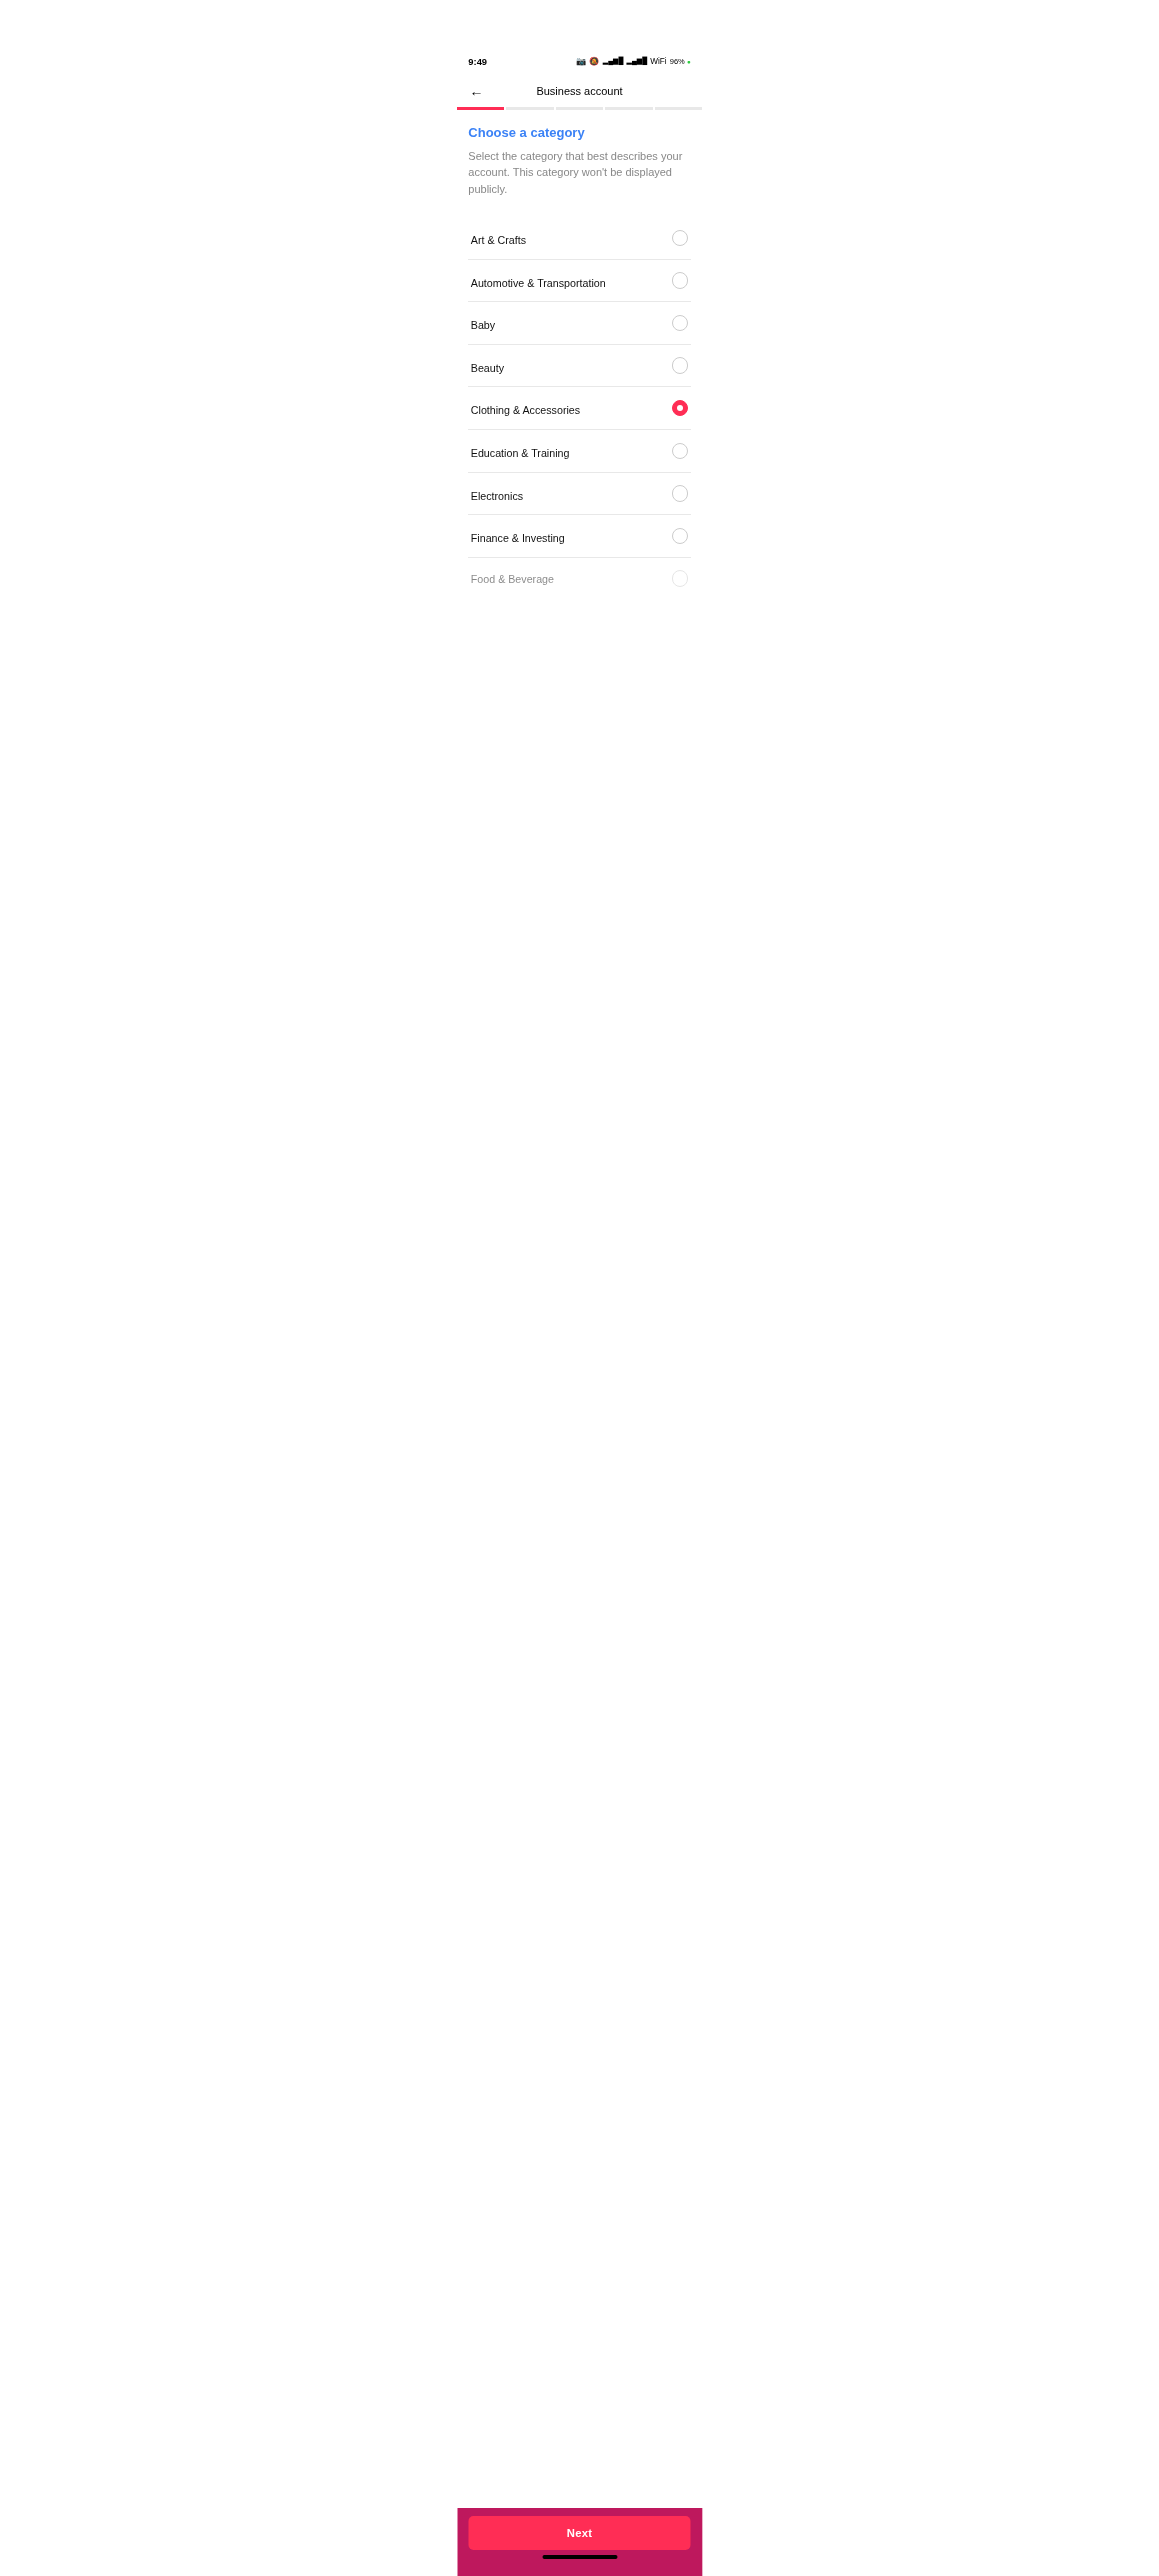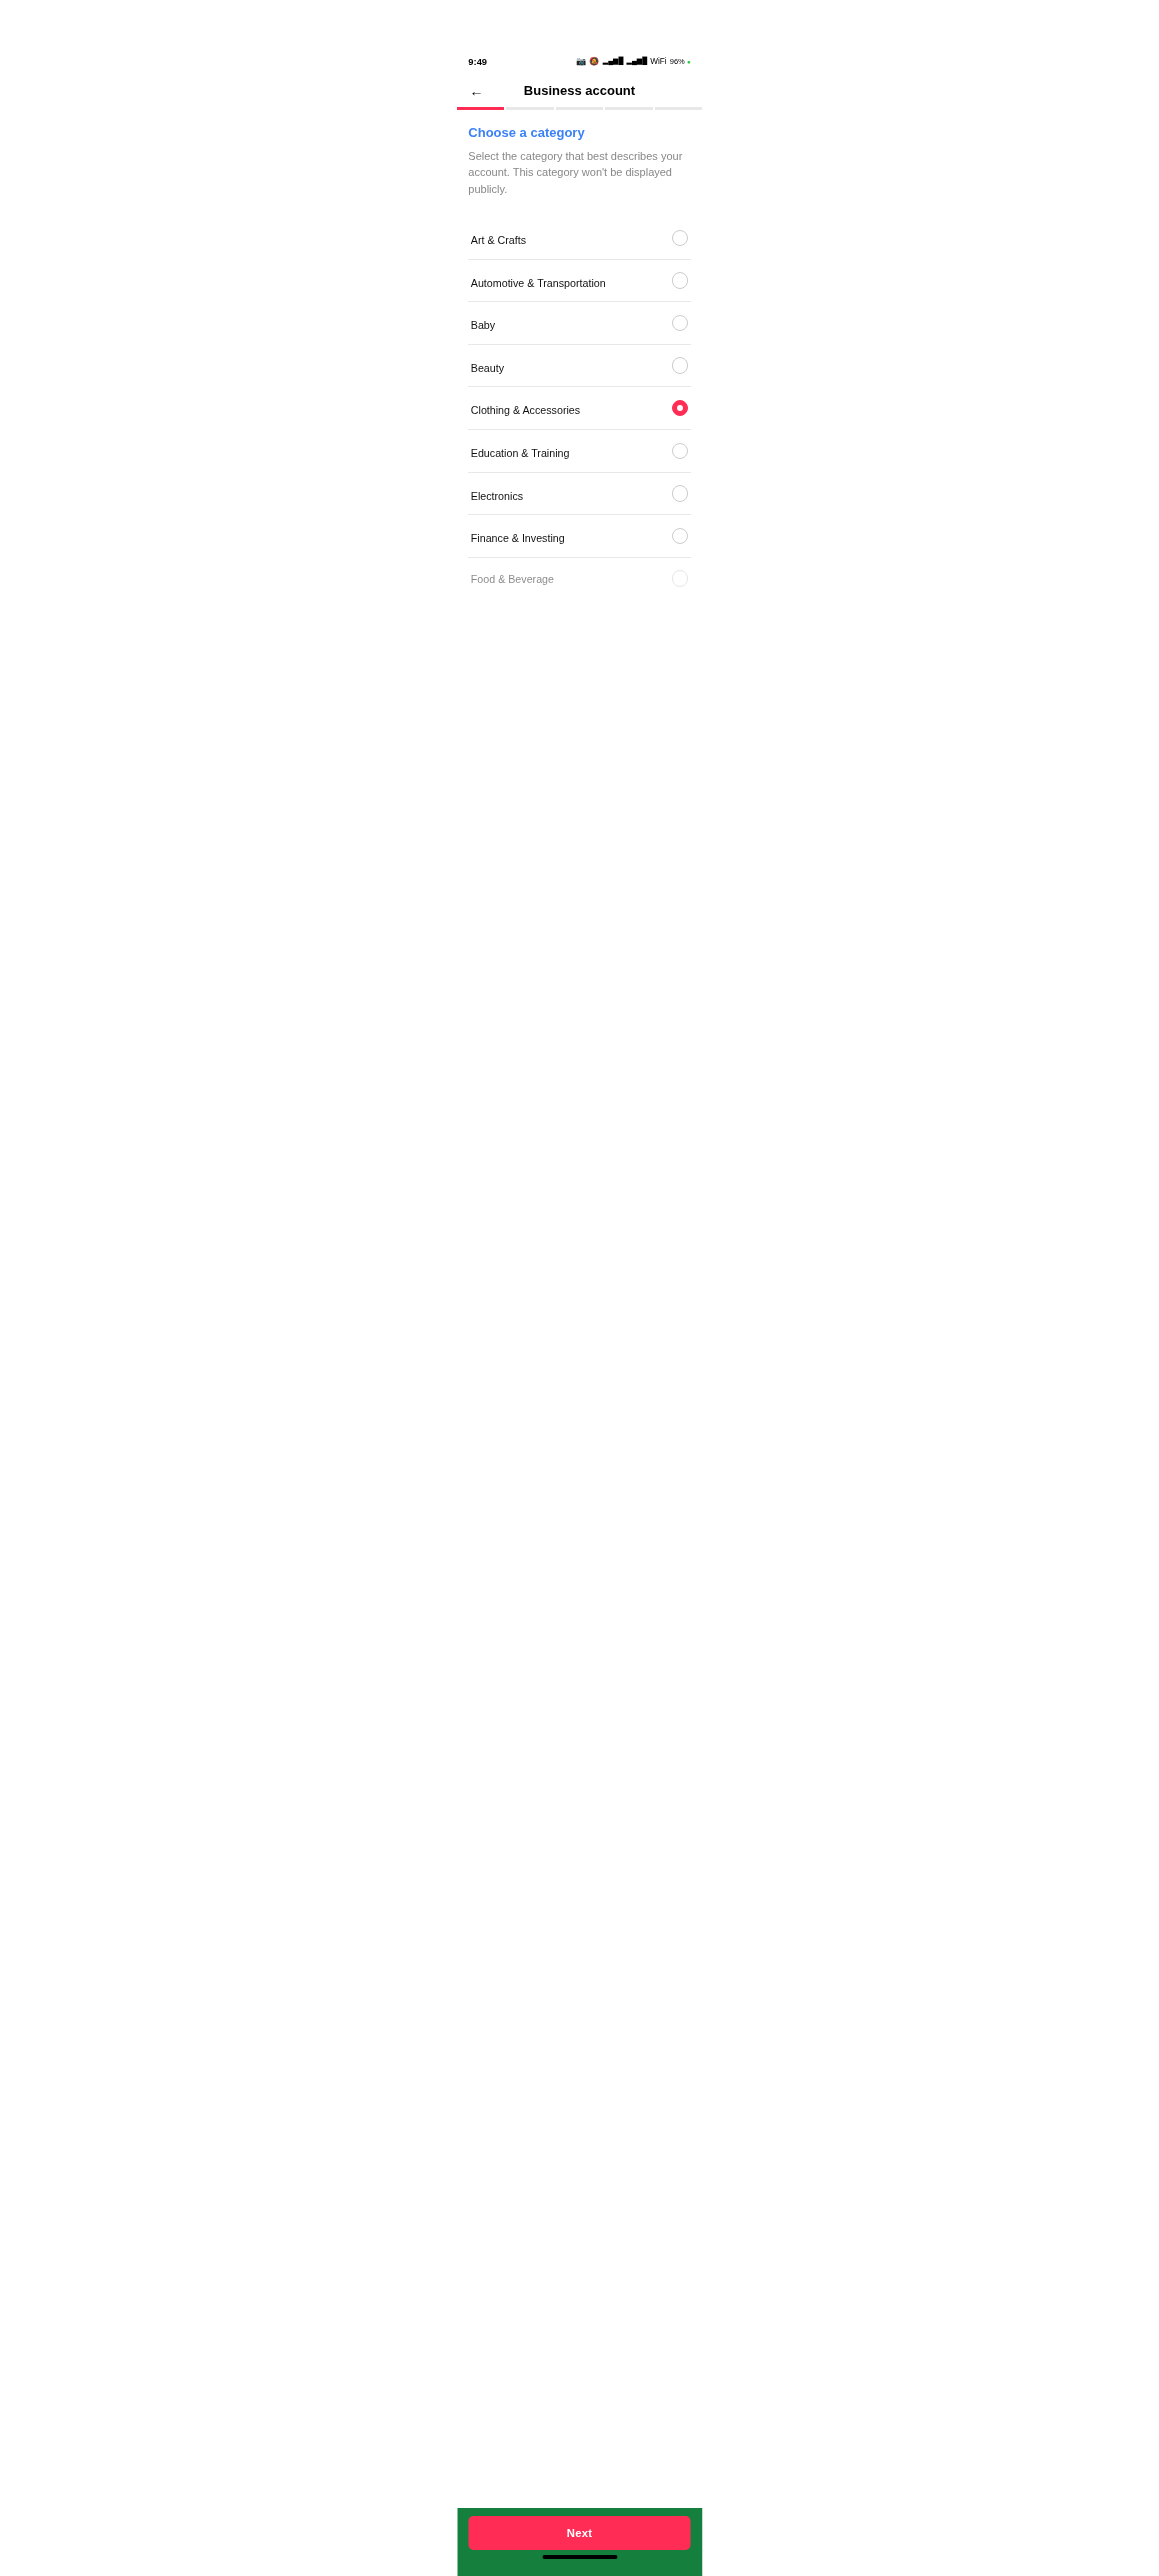--- a/index.html
+++ b/index.html
@@ -65,22 +65,22 @@
       left: 10px;
       font-size: 14px;
       color: #000;
       background: none;
       border: none;
       cursor: pointer;
       padding: 2.5px;
     }
 
     .header-title {
-      font-size: 13px;
-      font-weight: 700;
+      font-size: 11px;
+      font-weight: 400;
       color: #000;
     }
 
     .progress-bar-container {
       display: flex;
       gap: 1.9px;
       padding: 0 0;
       height: 2.5px;
     }
 
@@ -159,21 +159,21 @@
       background: #fff;
     }
 
     .next-btn-container {
       position: fixed;
       bottom: 0;
       left: 50%;
       transform: translateX(-50%);
       width: 245px;
       padding: 7.5px 11.3px 15px;
-      background: #15803d;
+      background: #be185d;
     }
 
     .next-btn {
       width: 100%;
       padding: 11.3px;
       background: #ff2d55;
       color: #fff;
       border: none;
       border-radius: 5px;
       font-size: 11.3px;

